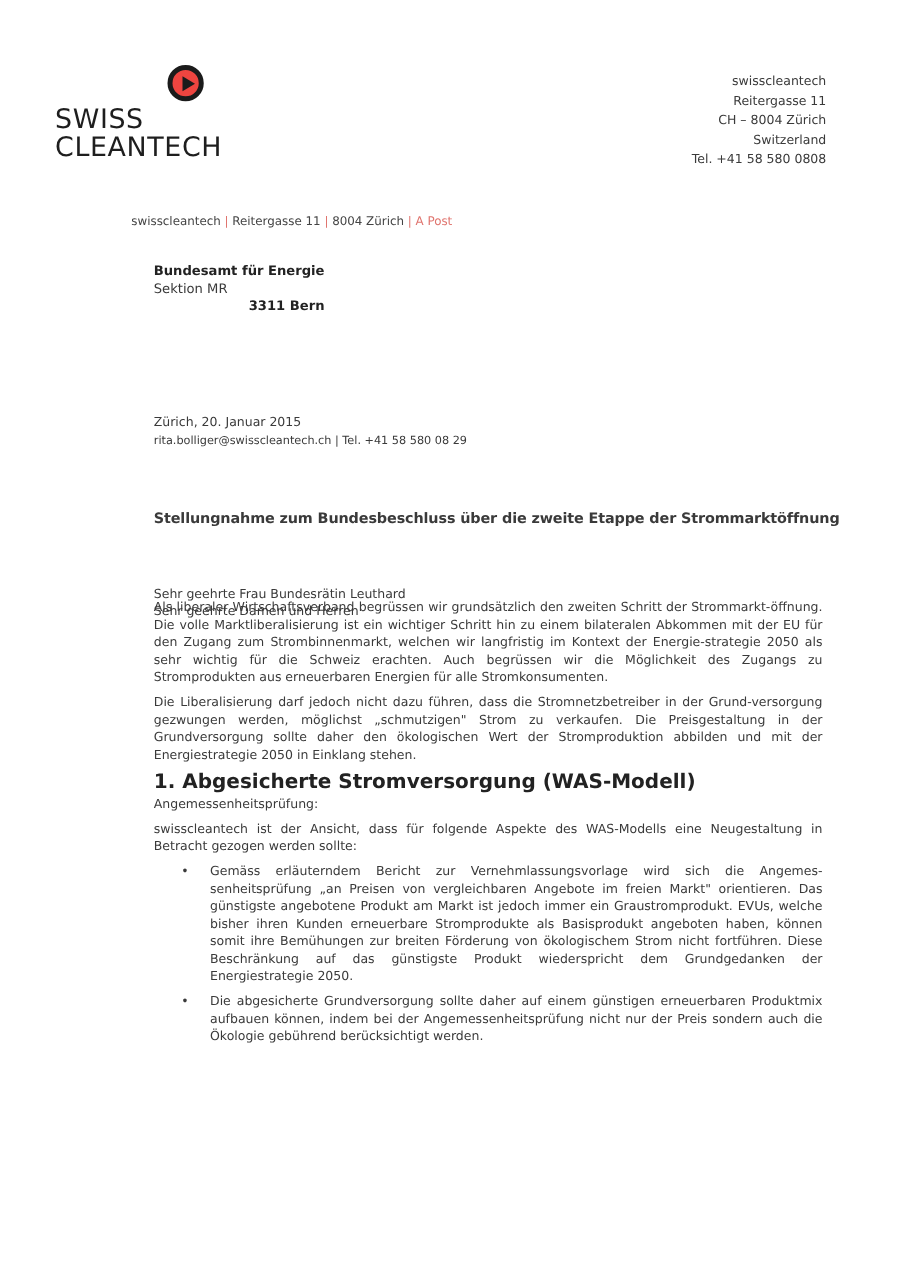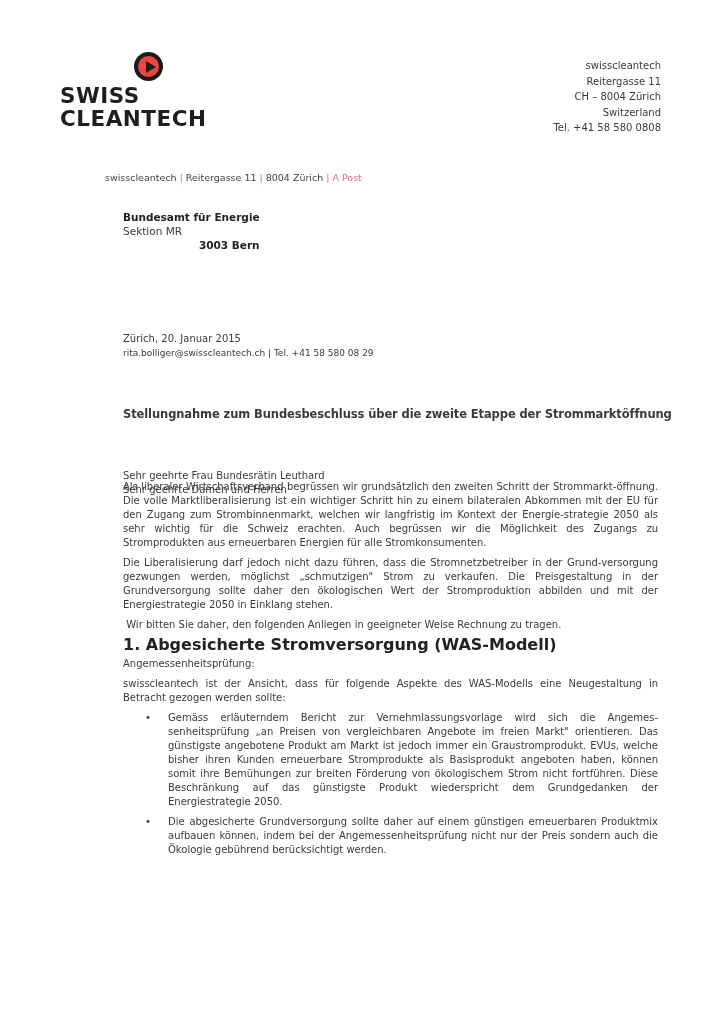--- a/index.html
+++ b/index.html
@@ -1,20 +1,20 @@
 <!DOCTYPE html>
 <html><head>
   <meta charset="utf-8">
   <style>
     html, body { margin: 0; padding: 0; background: #ffffff; }
     body { width: 724px; height: 1024px; position: relative; overflow: hidden;
            font-family: "DejaVu Sans", sans-serif; color: #3a3a3a; }
     .logo { position: absolute; left: 44px; top: 52px; }
-    .logo-text { font-family: "DejaVu Sans", sans-serif; font-weight: bold; font-size: 21.5px;
-                 line-height: 23px; color: #1e1e1e; letter-spacing: 0.5px; margin-left: 16px; }
+    .logo-text { font-family: "DejaVu Sans", sans-serif; font-weight: normal; font-size: 21.5px;
+                 line-height: 23px; color: #1e1e1e; letter-spacing: 0.5px; }
     .logo-mark { position: absolute; left: 90px; top: 0px; width: 29px; height: 29px;
                  border-radius: 50%; background: #ee4540; border: 4px solid #1b1b1b; box-sizing: border-box; }
     .logo-mark .tri { position: absolute; left: 8px; top: 5px; width: 0; height: 0;
                       border-top: 6.5px solid transparent; border-bottom: 6.5px solid transparent;
                       border-left: 10px solid #1b1b1b; }
     .logo-words { position: absolute; left: 0; top: 32px; white-space: nowrap; }
 
     .sender { position: absolute; right: 63px; top: 58px; text-align: right;
               font-size: 10px; line-height: 15.5px; color: #3a3a3a; }
 
@@ -61,39 +61,38 @@
   <div>Tel. +41 58 580 0808</div>
 </div>
 
 <div class="return-line">
   <span>swisscleantech</span><span class="sep">|</span><span>Reitergasse 11</span><span class="sep">|</span><span>8004 Zürich</span><span class="sep">|</span><span class="post">A Post</span>
 </div>
 
 <div class="recipient">
   <div class="b">Bundesamt für Energie</div>
   <div>Sektion MR</div>
-  <div class="b">3003 Bern</div>
+  <div class="b">3311 Bern</div>
 </div>
 
 <div class="dateblock">
   <div>Zürich, 20. Januar 2015</div>
   <div class="small">rita.bolliger@swisscleantech.ch | Tel. +41 58 580 08 29</div>
 </div>
 
 <div class="subject">Stellungnahme zum Bundesbeschluss über die zweite Etappe der Strommarktöffnung</div>
 
 <div class="salutation">
   <div>Sehr geehrte Frau Bundesrätin Leuthard</div>
   <div>Sehr geehrte Damen und Herren</div>
 </div>
 
 <div class="body">
   <p>Als liberaler Wirtschaftsverband begrüssen wir grundsätzlich den zweiten Schritt der Strommarkt-öffnung. Die volle Marktliberalisierung ist ein wichtiger Schritt hin zu einem bilateralen Abkommen mit der EU für den Zugang zum Strombinnenmarkt, welchen wir langfristig im Kontext der Energie-strategie 2050 als sehr wichtig für die Schweiz erachten. Auch begrüssen wir die Möglichkeit des Zugangs zu Stromprodukten aus erneuerbaren Energien für alle Stromkonsumenten.</p>
   <p>Die Liberalisierung darf jedoch nicht dazu führen, dass die Stromnetzbetreiber in der Grund-versorgung gezwungen werden, möglichst „schmutzigen" Strom zu verkaufen. Die Preisgestaltung in der Grundversorgung sollte daher den ökologischen Wert der Stromproduktion abbilden und mit der Energiestrategie 2050 in Einklang stehen.</p>
-  <p style="white-space:pre;"> Wir bitten Sie daher, den folgenden Anliegen in geeigneter Weise Rechnung zu tragen.</p>
   <h2>1. Abgesicherte Stromversorgung (WAS-Modell)</h2>
   <p>Angemessenheitsprüfung:</p>
   <p>swisscleantech ist der Ansicht, dass für folgende Aspekte des WAS-Modells eine Neugestaltung in Betracht gezogen werden sollte:</p>
   <ul>
     <li><span class="bullet">•</span><span>Gemäss erläuterndem Bericht zur Vernehmlassungsvorlage wird sich die Angemes-senheitsprüfung „an Preisen von vergleichbaren Angebote im freien Markt" orientieren. Das günstigste angebotene Produkt am Markt ist jedoch immer ein Graustromprodukt. EVUs, welche bisher ihren Kunden erneuerbare Stromprodukte als Basisprodukt angeboten haben, können somit ihre Bemühungen zur breiten Förderung von ökologischem Strom nicht fortführen. Diese Beschränkung auf das günstigste Produkt wiederspricht dem Grundgedanken der Energiestrategie 2050.</span></li>
     <li><span class="bullet">•</span><span>Die abgesicherte Grundversorgung sollte daher auf einem günstigen erneuerbaren Produktmix aufbauen können, indem bei der Angemessenheitsprüfung nicht nur der Preis sondern auch die Ökologie gebührend berücksichtigt werden.</span></li>
   </ul>
 </div>
 
 </body></html>

